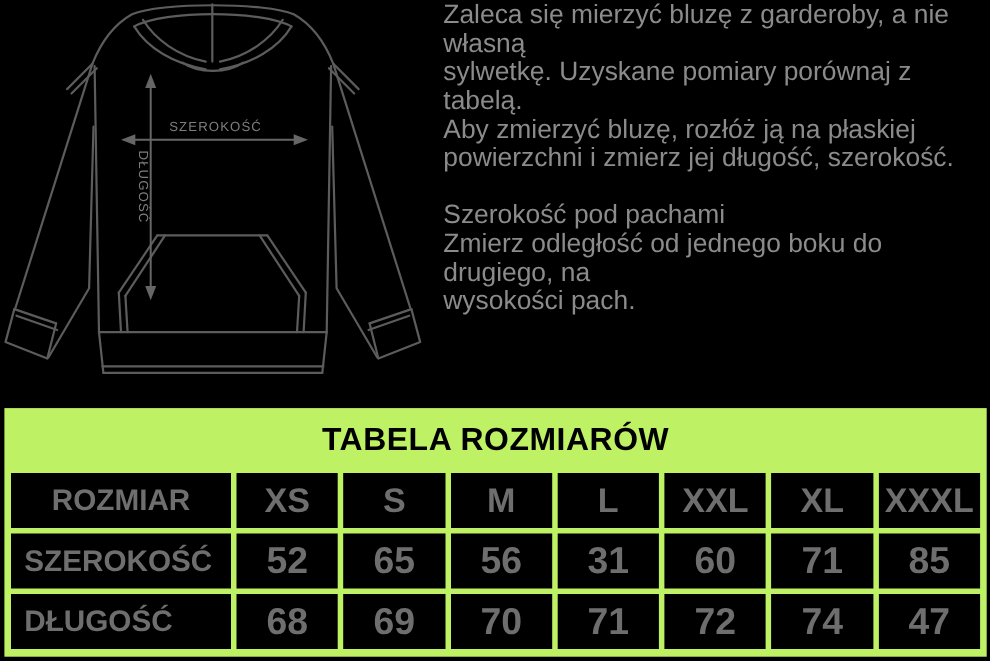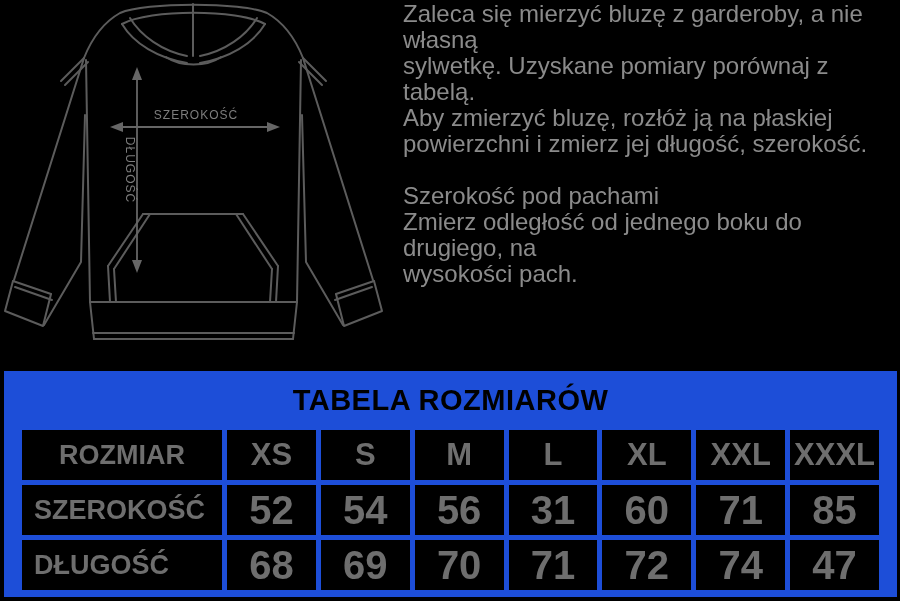--- a/index.html
+++ b/index.html
@@ -47,50 +47,50 @@
     margin: 0;
     white-space: pre-line;
   }
   .instructions .para + .para { margin-top: 26px; }
 
   
   .size-panel {
     position: absolute;
     left: 4px; top: 371px;
     width: 893px; height: 226px;
-    background: #1d4ed8;
+    background: #bef264;
     box-sizing: border-box;
   }
   .size-panel .title {
     height: 59px;
     display: flex;
     align-items: center;
     justify-content: center;
     color: #000000;
     font-size: 29px;
     font-weight: bold;
     letter-spacing: 0.5px;
   }
   .size-grid {
     display: grid;
     grid-template-columns: 200px repeat(7, 1fr);
     grid-auto-rows: 50px;
     gap: 5px;
-    margin: 0 18px;
+    margin: 0 6px;
   }
   .cell {
     background: #000000;
     color: #6e6e6e;
     font-weight: bold;
     display: flex;
     align-items: center;
     justify-content: center;
     font-size: 31px;
   }
-  .cell.num { font-size: 40px; }
+  .cell.num { font-size: 34px; }
   .cell.rowlabel {
     justify-content: flex-start;
     padding-left: 12px;
     font-size: 27px;
     box-sizing: border-box;
   }
   .cell.rowlabel.center {
     justify-content: center;
     padding-left: 0;
   }
@@ -177,27 +177,27 @@
   <div class="size-panel">
     <div class="title">TABELA ROZMIARÓW</div>
 
     <div class="size-grid">
 
       <div class="cell rowlabel center">ROZMIAR</div>
       <div class="cell">XS</div>
       <div class="cell">S</div>
       <div class="cell">M</div>
       <div class="cell">L</div>
+      <div class="cell">XXL</div>
       <div class="cell">XL</div>
-      <div class="cell">XXL</div>
       <div class="cell">XXXL</div>
 
       <div class="cell rowlabel">SZEROKOŚĆ</div>
       <div class="cell num">52</div>
-      <div class="cell num">54</div>
+      <div class="cell num">65</div>
       <div class="cell num">56</div>
       <div class="cell num">31</div>
       <div class="cell num">60</div>
       <div class="cell num">71</div>
       <div class="cell num">85</div>
 
       <div class="cell rowlabel">DŁUGOŚĆ</div>
       <div class="cell num">68</div>
       <div class="cell num">69</div>
       <div class="cell num">70</div>

